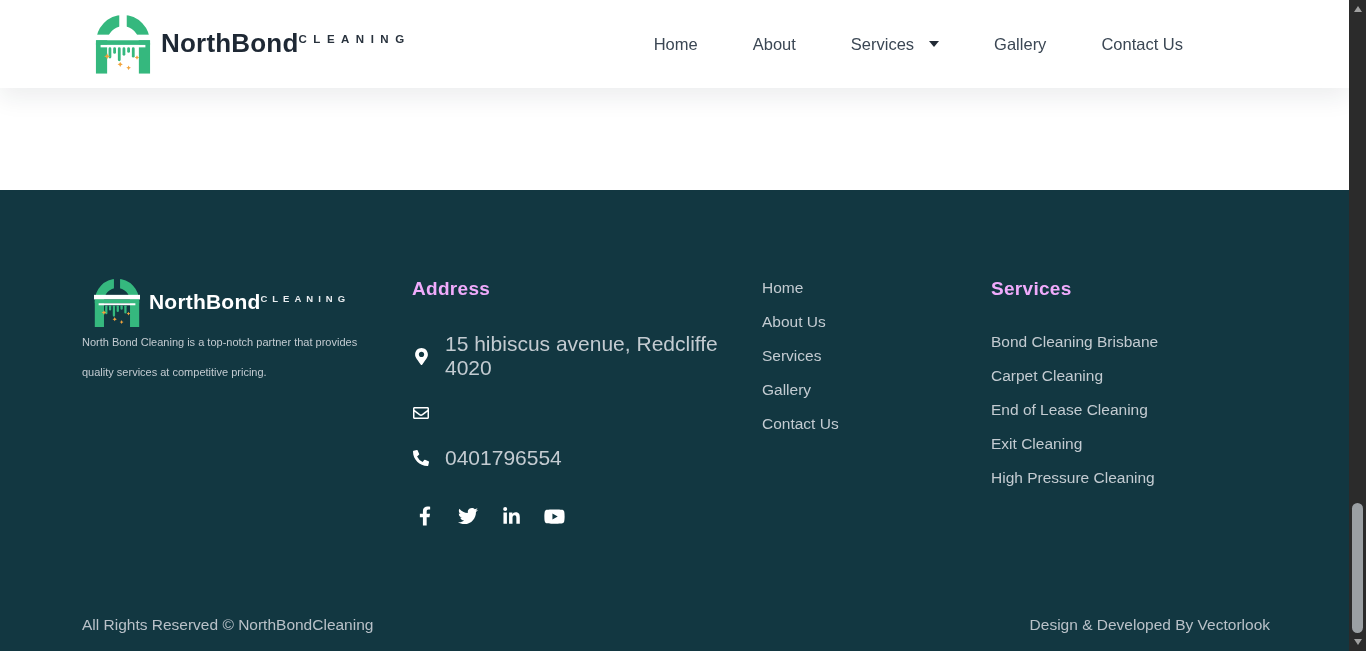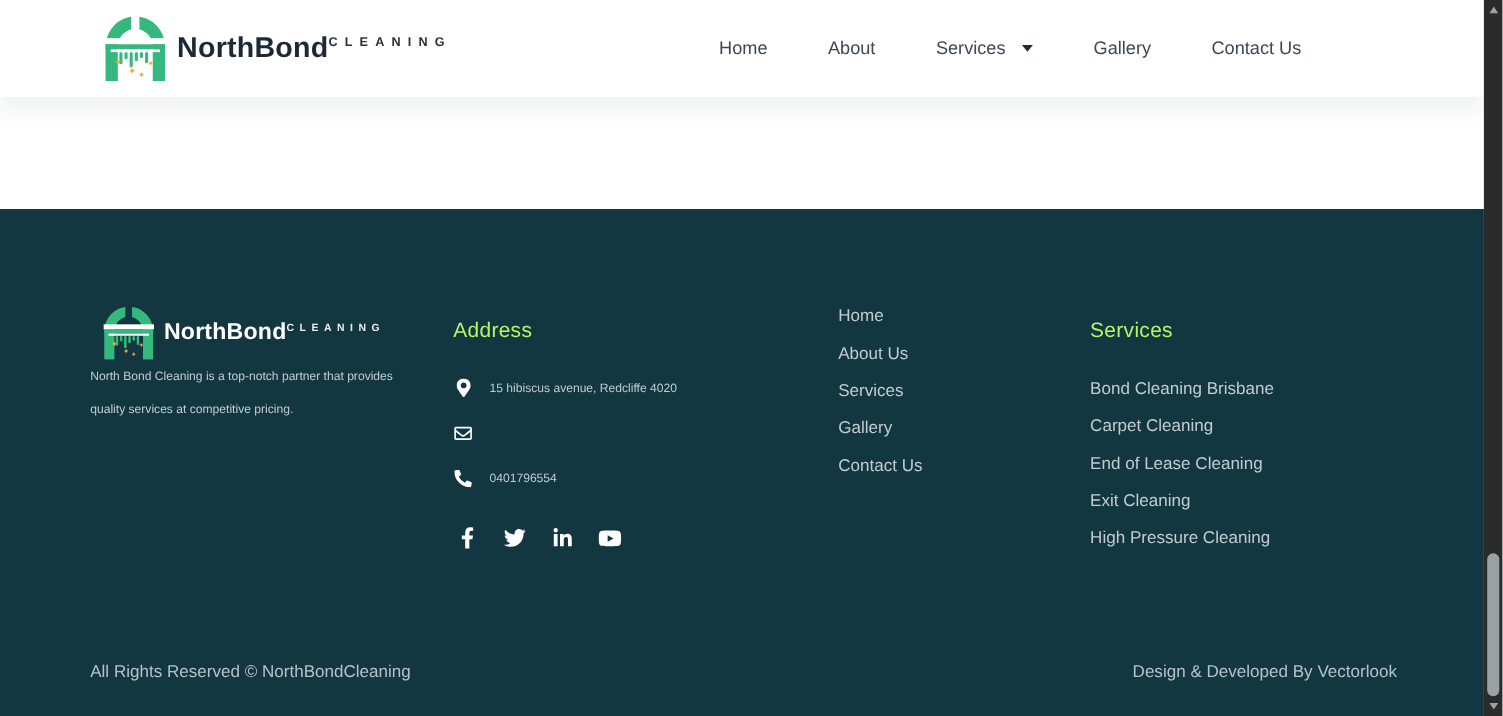--- a/index.html
+++ b/index.html
@@ -35,26 +35,26 @@
   .col-address  { width:350px; }
   .col-links    { width:229px; }
   .col-services { width:320px; }
 
   .footer-brand { display:flex; align-items:center; --logo-bg:#123741; margin-left:12px; }
   .footer-brand .brand-text { margin-left:9px; }
   .footer-brand .brand-name { font-size:21px; color:#ffffff; }
   .footer-brand .brand-sub  { font-size:9.5px; color:#e9edf0; letter-spacing:5px; margin-top:2px; }
   .footer-desc { width:300px; font-size:11px; line-height:30px; color:#c3cbd1; }
 
-  .footer-heading { font-size:19px; font-weight:400; color:#bef264; margin:12px 0 32px 0; letter-spacing:0.3px; }
+  .footer-heading { font-size:19px; font-weight:700; color:#f0abfc; margin:0 0 32px 0; letter-spacing:0.3px; }
 
   .addr-row { display:flex; align-items:center; margin-bottom:25px; }
   .addr-row .row-icon { width:18px; display:flex; justify-content:center; margin-right:15px; flex:none; }
   .addr-row svg { fill:#ffffff; }
-  .addr-text { font-size:11px; color:#c3cbd1; text-decoration:none; cursor:pointer; }
+  .addr-text { font-size:21px; color:#c3cbd1; text-decoration:none; cursor:pointer; }
 
   .social-row { display:flex; align-items:center; gap:17px; margin-top:34px; }
   .social-link { display:flex; align-items:center; justify-content:center; width:26px; height:24px; cursor:pointer; }
   .social-link svg { fill:#ffffff; }
 
   .link-list a { display:block; font-size:15.5px; color:#c3cbd1; text-decoration:none; margin-bottom:15px; line-height:19px; cursor:pointer; }
 
   .footer-bottom {
     display:flex; justify-content:space-between; align-items:flex-end;
     margin-top:88px; padding-right:79px; font-size:15.5px; color:#b9c1c8;

